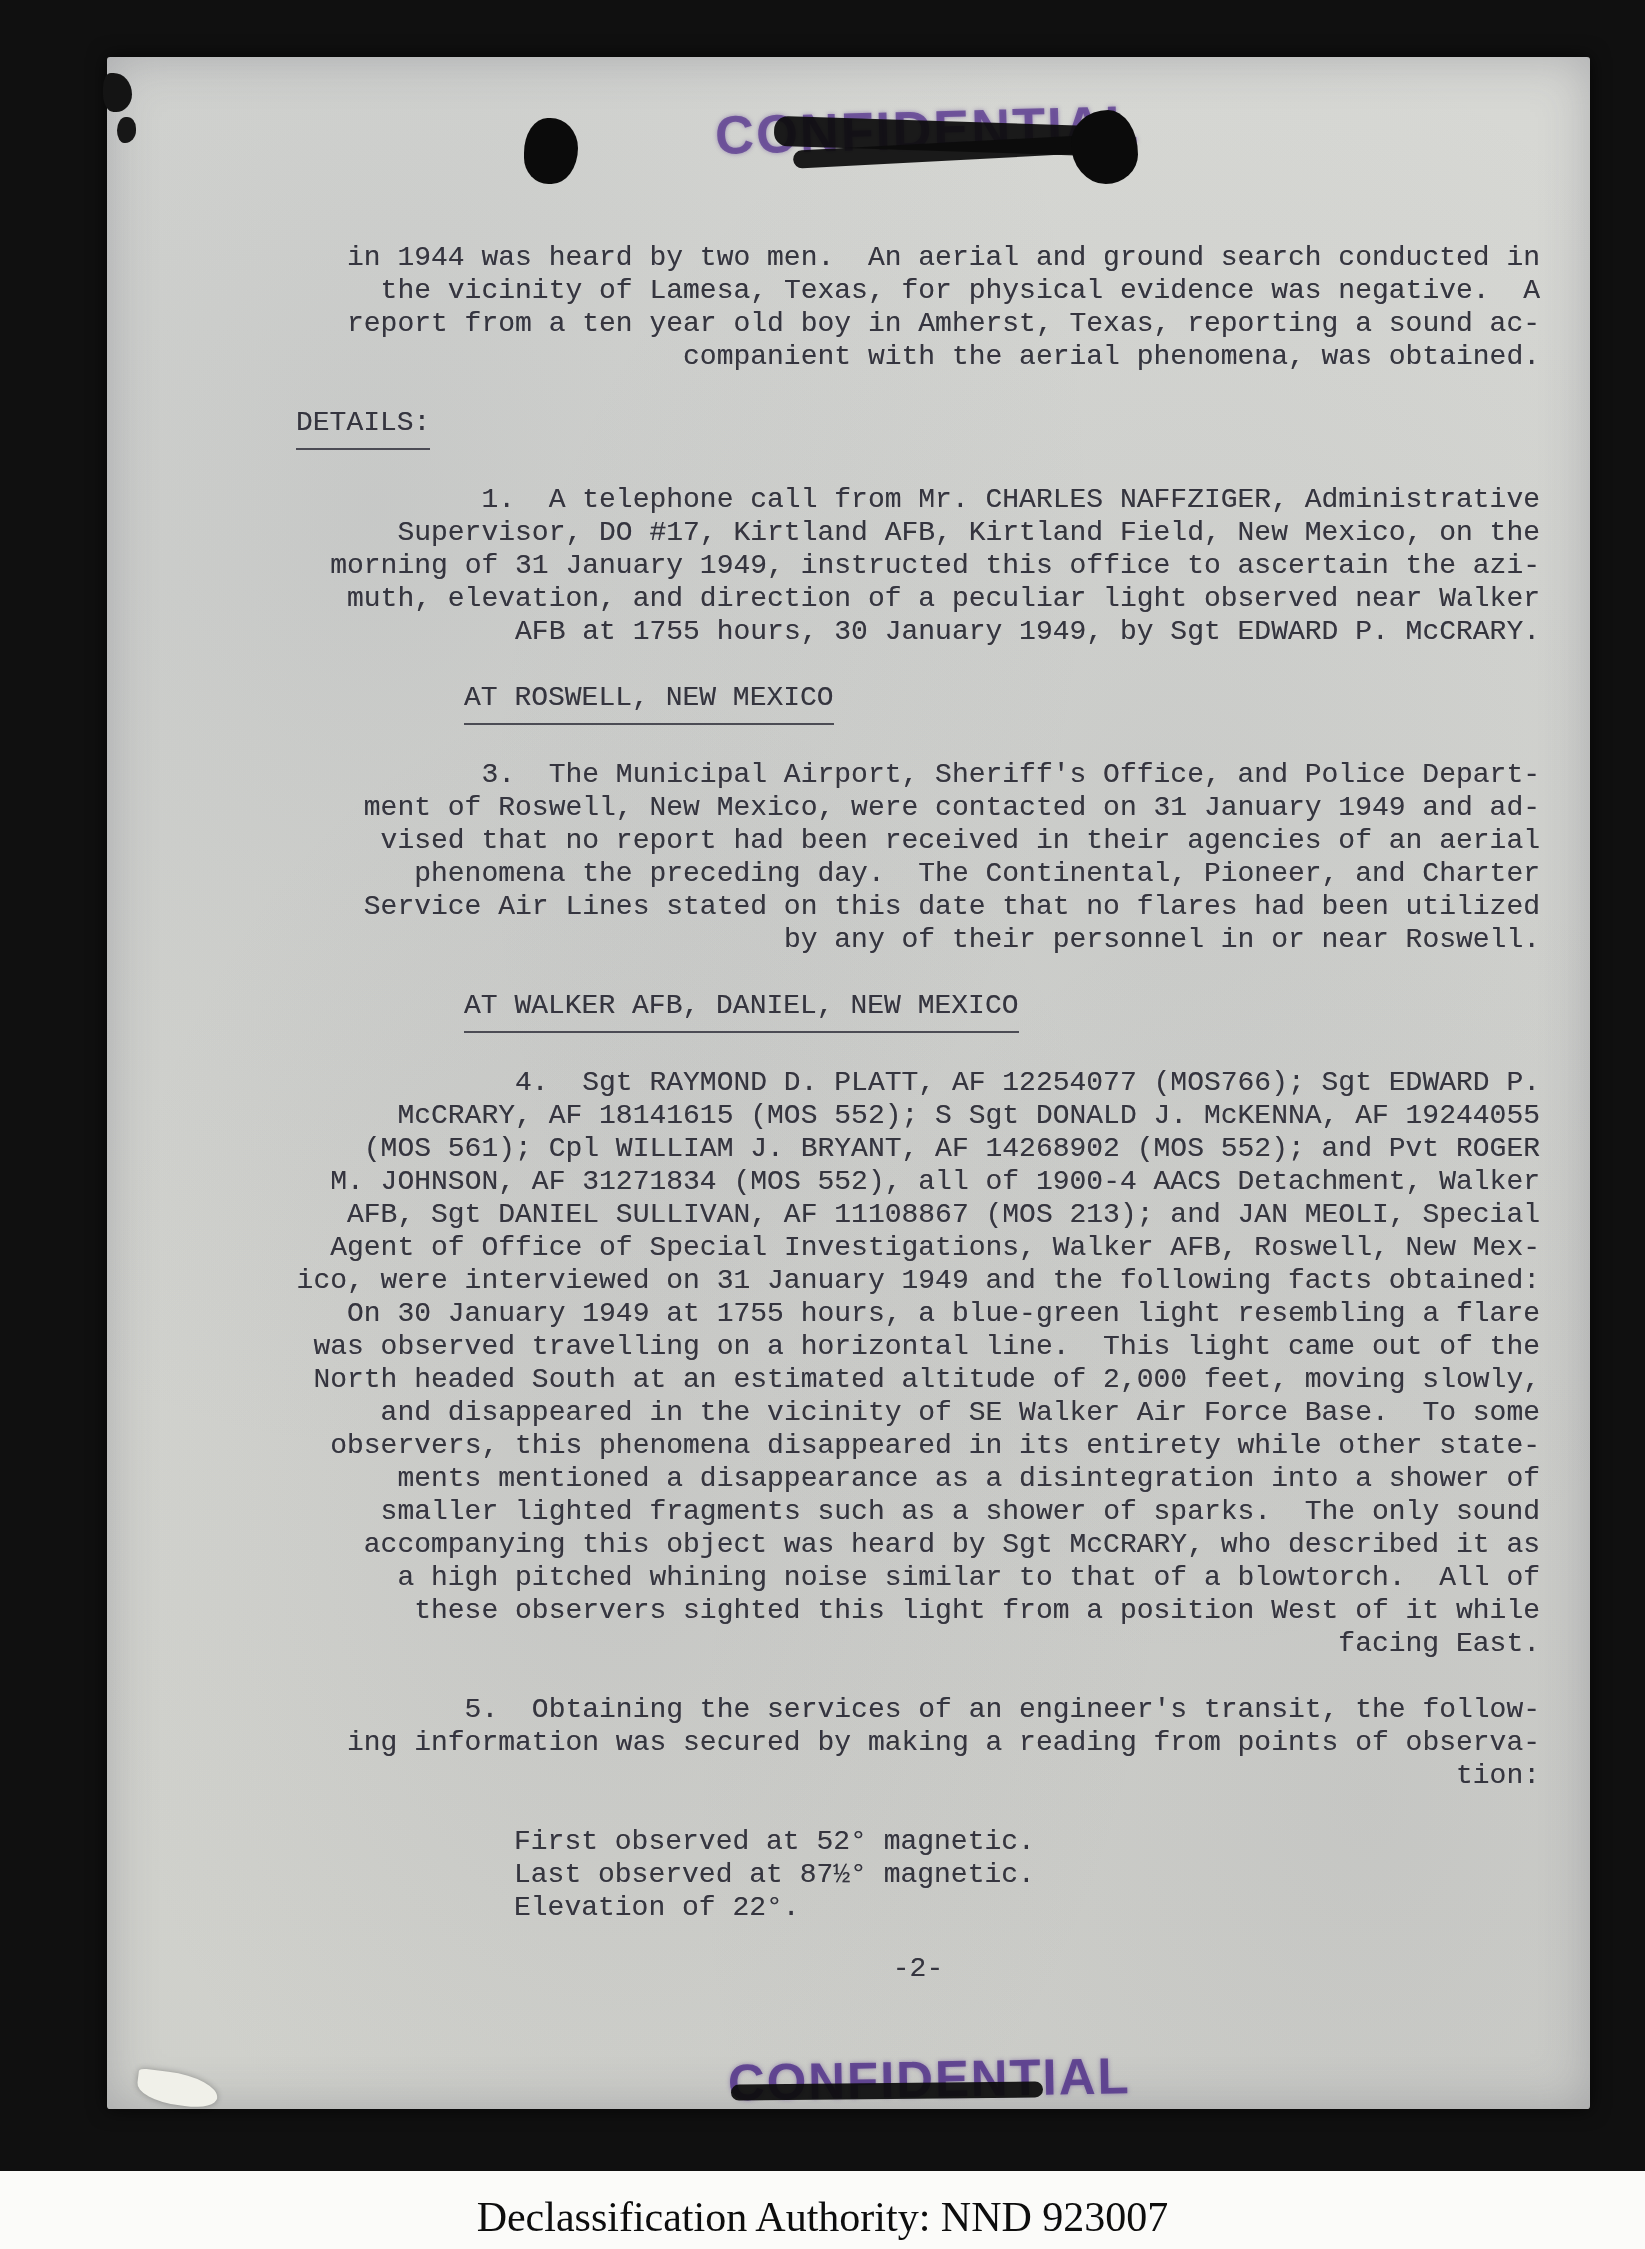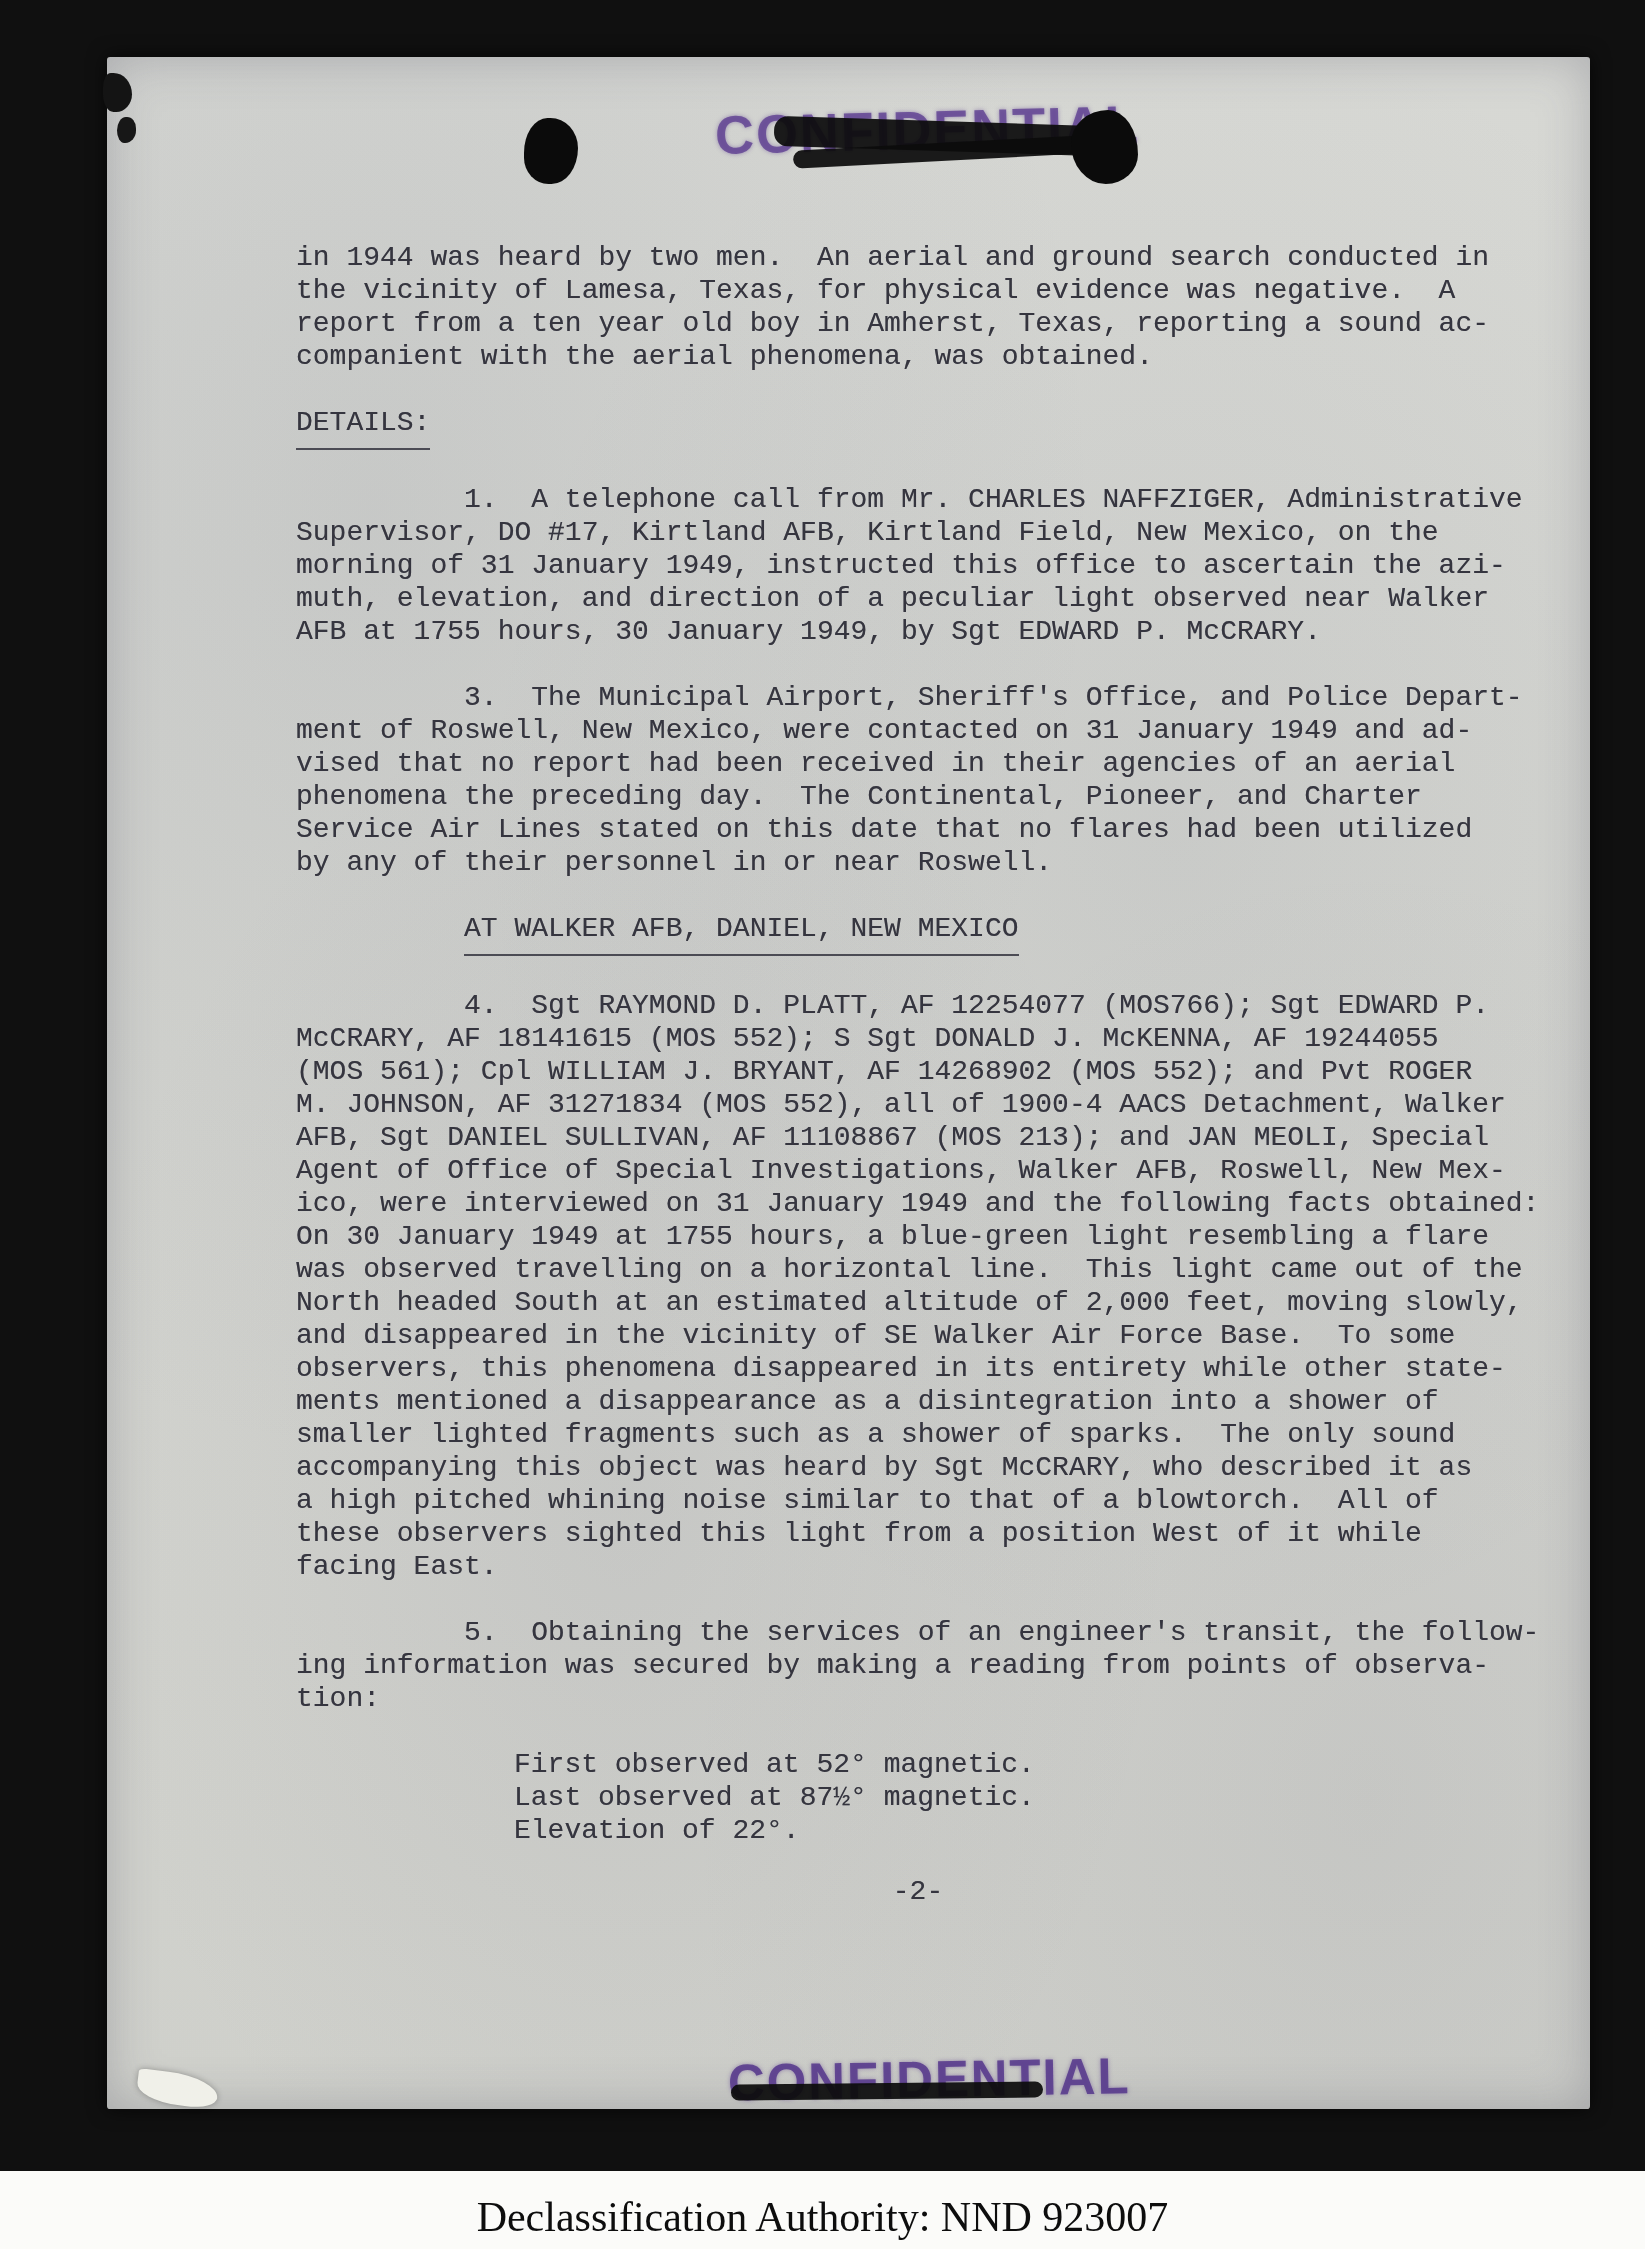--- a/index.html
+++ b/index.html
@@ -25,21 +25,21 @@
     border-radius: 3.1px;
   }
   .content {
     position: relative;
     padding: 184px 50px 0 189px;
     font-size: 28px;
     line-height: 33px;
     color: #35353f;
     text-shadow: 0 0 0.6px rgba(52,52,62,0.45);
   }
-  .para { white-space: pre; margin: 0 0 33px 0; }
+  .para { white-space: pre; margin: 0 0 33px 0; text-align: right; }
   .heading { margin: 0 0 33px 168px; white-space: pre; }
   .heading.flush { margin-left: 0; }
   .heading span {
     display: inline-block;
     border-bottom: 2.5px solid rgba(53,53,63,0.85);
     padding-bottom: 9px;
   }
   .obs { white-space: pre; margin: 0 0 28px 218px; }
   .pagenum { text-align: center; margin: 0; white-space: pre; }
   .stamp {
@@ -146,20 +146,21 @@
     <p class="para">in 1944 was heard by two men.  An aerial and ground search conducted in
 the vicinity of Lamesa, Texas, for physical evidence was negative.  A
 report from a ten year old boy in Amherst, Texas, reporting a sound ac-
 companient with the aerial phenomena, was obtained.</p>
     <p class="heading flush"><span>DETAILS:</span></p>
     <p class="para">          1.  A telephone call from Mr. CHARLES NAFFZIGER, Administrative
 Supervisor, DO #17, Kirtland AFB, Kirtland Field, New Mexico, on the
 morning of 31 January 1949, instructed this office to ascertain the azi-
 muth, elevation, and direction of a peculiar light observed near Walker
 AFB at 1755 hours, 30 January 1949, by Sgt EDWARD P. McCRARY.</p>
+    <p class="heading"><span>AT ROSWELL, NEW MEXICO</span></p>
     <p class="para">          3.  The Municipal Airport, Sheriff's Office, and Police Depart-
 ment of Roswell, New Mexico, were contacted on 31 January 1949 and ad-
 vised that no report had been received in their agencies of an aerial
 phenomena the preceding day.  The Continental, Pioneer, and Charter
 Service Air Lines stated on this date that no flares had been utilized
 by any of their personnel in or near Roswell.</p>
     <p class="heading"><span>AT WALKER AFB, DANIEL, NEW MEXICO</span></p>
     <p class="para">          4.  Sgt RAYMOND D. PLATT, AF 12254077 (MOS766); Sgt EDWARD P.
 McCRARY, AF 18141615 (MOS 552); S Sgt DONALD J. McKENNA, AF 19244055
 (MOS 561); Cpl WILLIAM J. BRYANT, AF 14268902 (MOS 552); and Pvt ROGER

